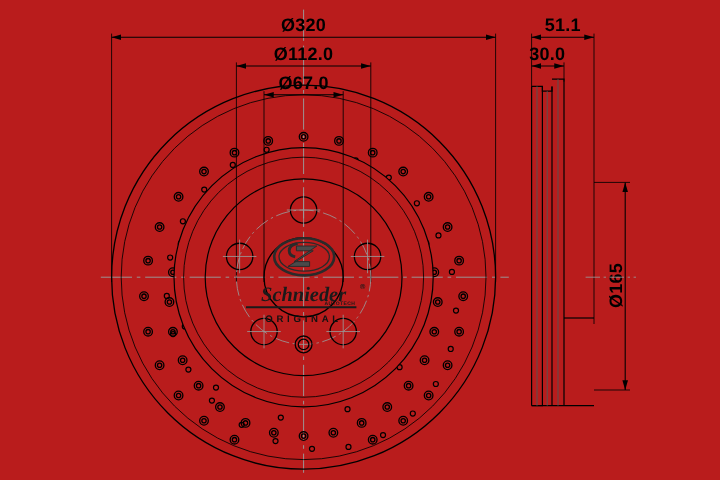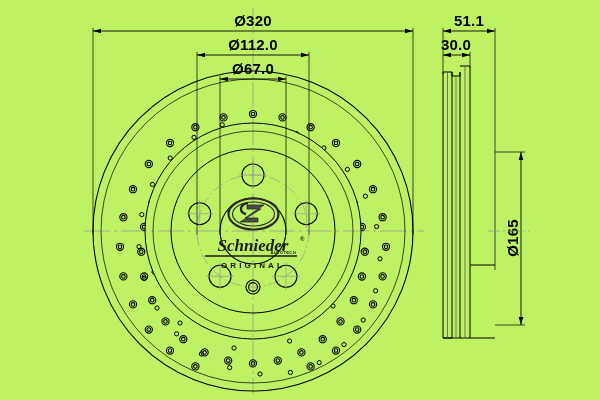--- a/index.html
+++ b/index.html
@@ -10,21 +10,21 @@
   body {
     width: 600px;
     height: 400px;
     overflow: hidden;
     font-family: "Liberation Sans", sans-serif;
   }
   #drawing-root {
     position: relative;
     width: 600px;
     height: 400px;
-    background: #bef264;
+    background: #b91c1c;
   }
   svg.cad {
     position: absolute;
     left: 0;
     top: 0;
     width: 600px;
     height: 400px;
     display: block;
   }
   .dimtext {

